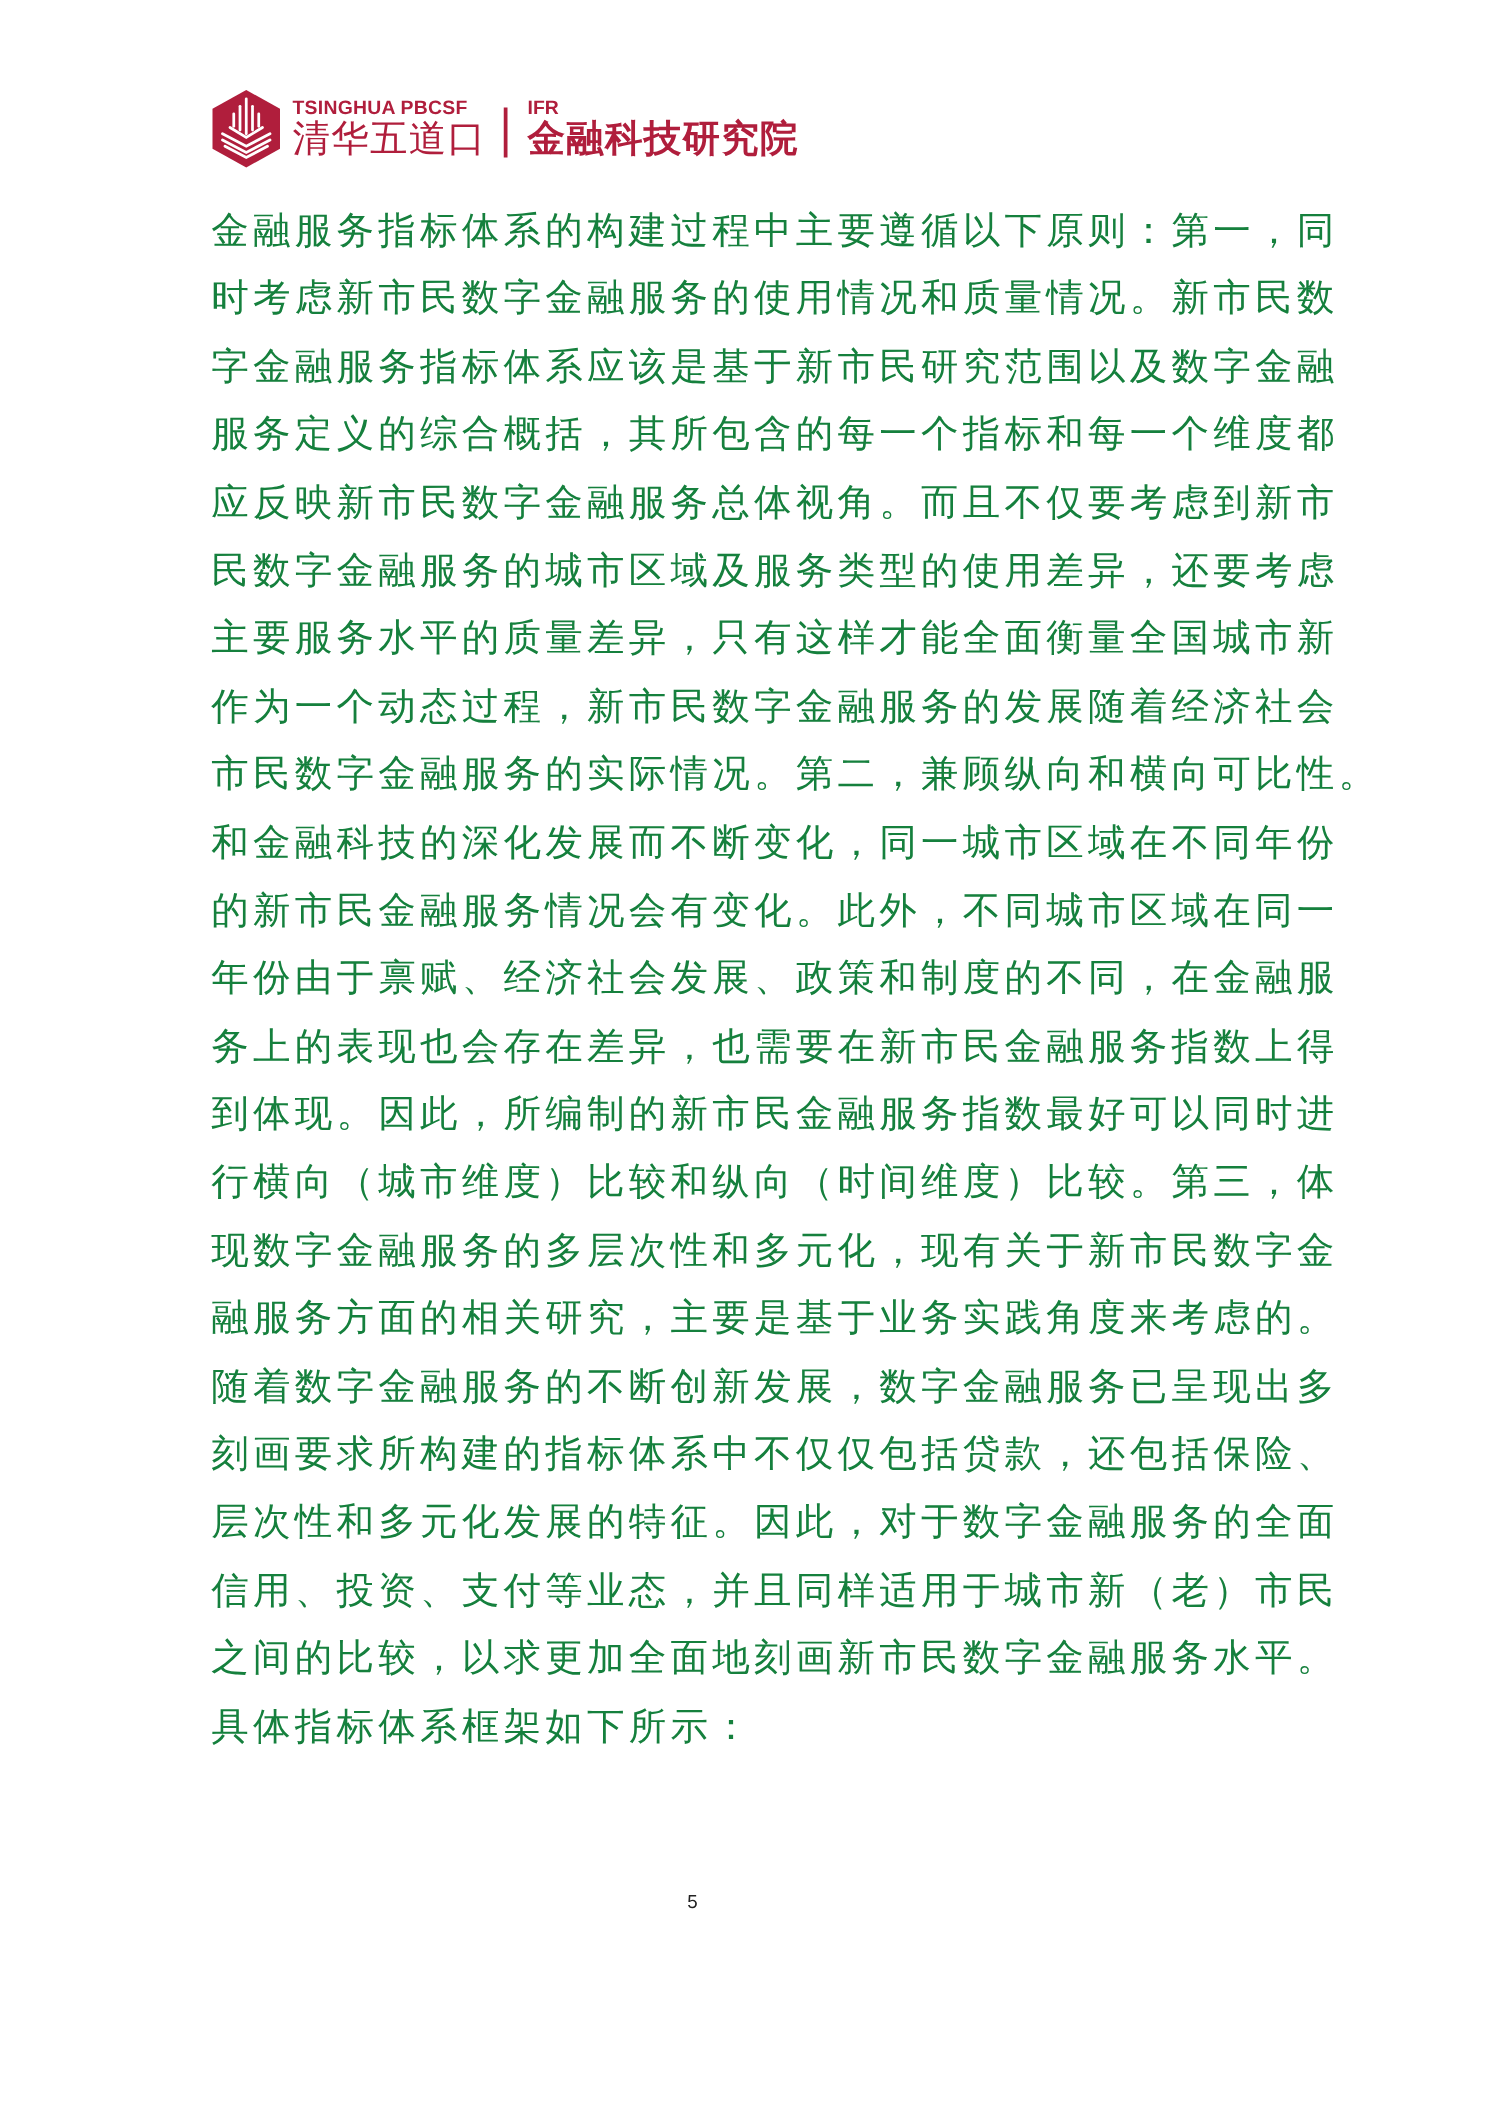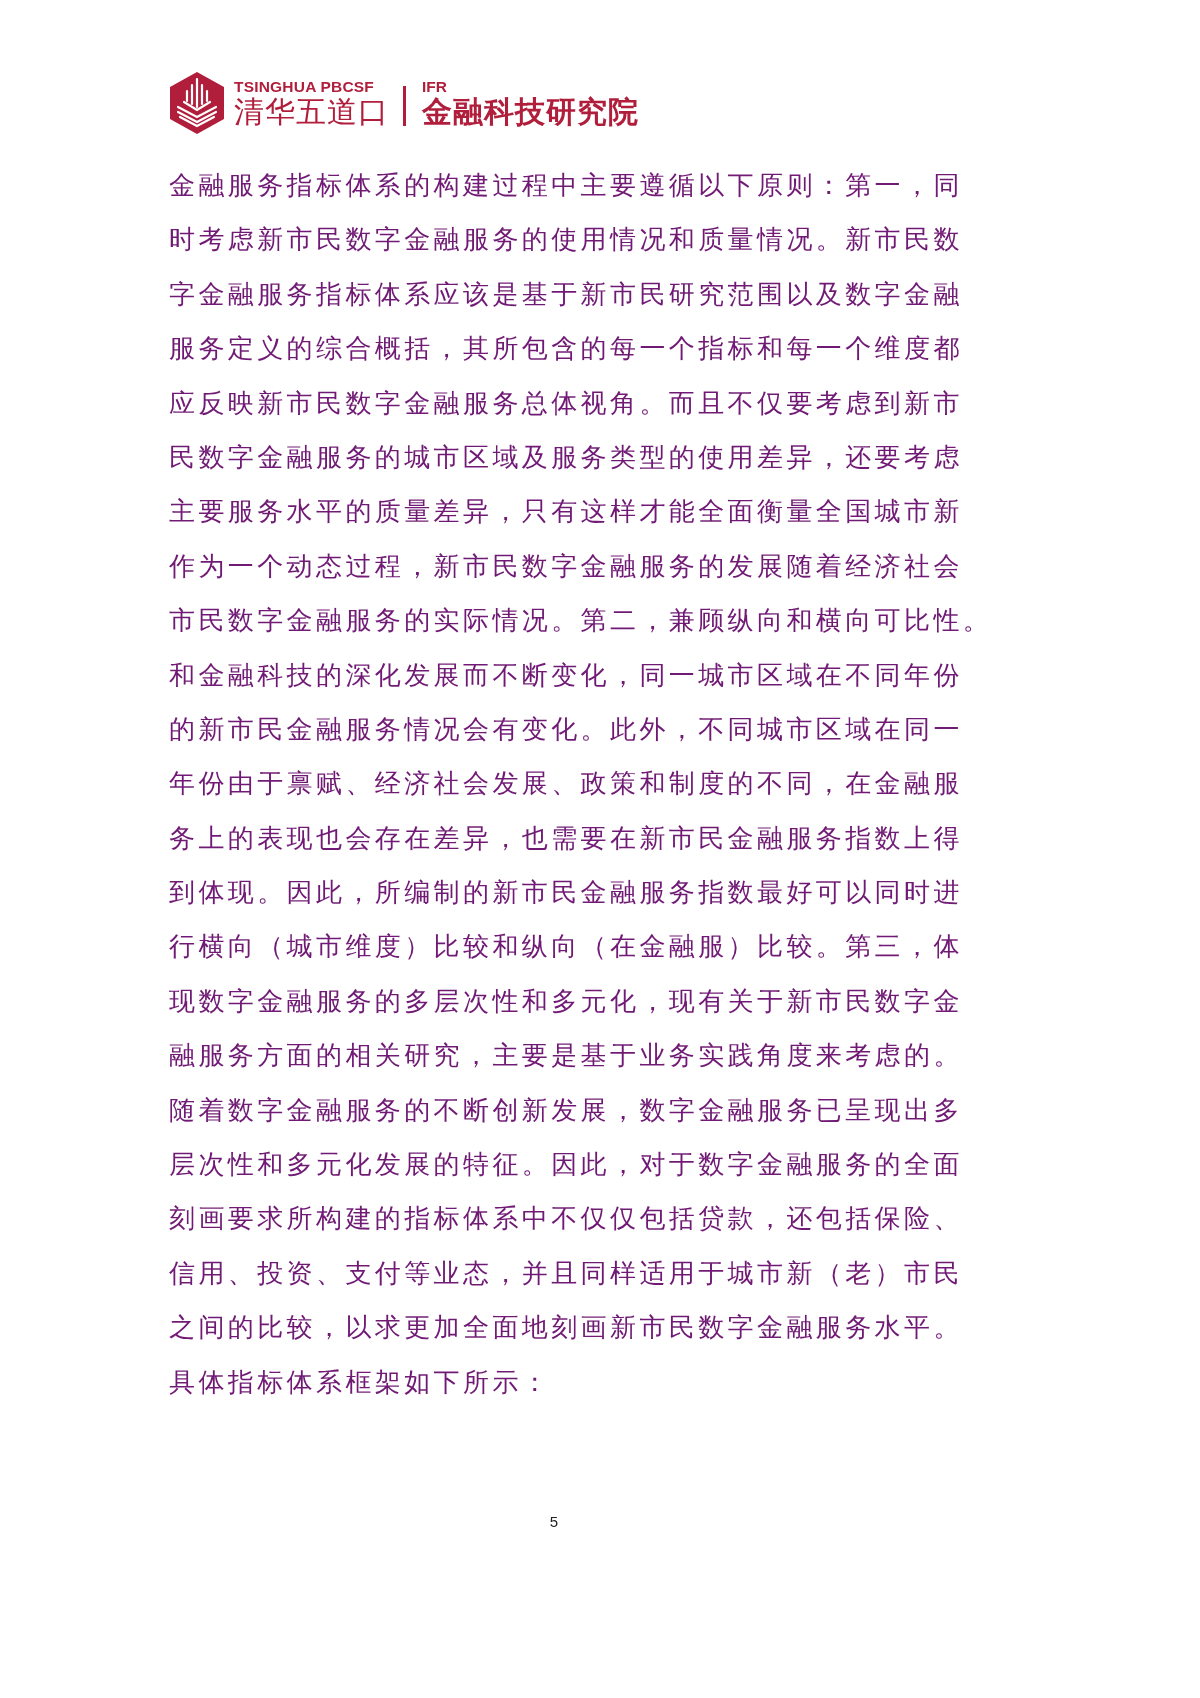--- a/index.html
+++ b/index.html
@@ -6,21 +6,21 @@
   body { width: 1200px; height: 1698px; position: relative; overflow: hidden; font-family: "DejaVu Sans", "Liberation Sans", sans-serif; }
   .header { position: absolute; left: 168px; top: 72px; height: 62px; display: flex; align-items: center; }
   .logo-mark { width: 58px; height: 64px; margin-right: 8px; }
   .brand-block { display: flex; flex-direction: column; justify-content: center; margin-right: 14px; }
   .brand-en { font-family: "Liberation Sans", "DejaVu Sans", sans-serif; font-weight: bold; font-size: 15.5px; color: #b01e3c; letter-spacing: 0.2px; line-height: 17px; }
   .brand-cn { font-weight: normal; font-size: 30px; color: #b01e3c; line-height: 33px; letter-spacing: 1px; }
   .divider { width: 3px; height: 40px; background: #b01e3c; margin: 6px 16px 0 0; }
   .ifr-en { font-family: "Liberation Sans", "DejaVu Sans", sans-serif; font-weight: bold; font-size: 15.5px; color: #b01e3c; line-height: 17px; }
   .ifr-cn { font-weight: bold; font-size: 30px; color: #b01e3c; line-height: 33px; letter-spacing: 1px; text-align: right; }
   .body-text { position: absolute; left: 169px; top: 158px; width: 800px; }
-  .line { font-family: "DejaVu Serif", "Liberation Serif", serif; font-size: 26px; color: #701a75; height: 54.4px; line-height: 54.4px; white-space: nowrap; letter-spacing: 3.4px; }
+  .line { font-family: "DejaVu Serif", "Liberation Serif", serif; font-size: 30px; color: #15803d; height: 54.4px; line-height: 54.4px; white-space: nowrap; letter-spacing: 3.4px; }
   .page-number { position: absolute; left: 0; width: 1108px; top: 1513px; text-align: center; font-family: "Liberation Sans", "DejaVu Sans", sans-serif; font-size: 15px; color: #222; }
 </style>
 </head>
 <body>
 
 <div class="header">
   <svg class="logo-mark" viewBox="0 0 58 64">
     <polygon points="29,1 56,16 56,48 29,63 2,48 2,16" fill="#b01e3c"></polygon>
     <g stroke="#ffffff" stroke-width="2.2" fill="none" stroke-linecap="round">
       <line x1="29" y1="8" x2="29" y2="36"></line>
@@ -53,24 +53,24 @@
   <div class="line">应反映新市民数字金融服务总体视角。而且不仅要考虑到新市</div>
   <div class="line">民数字金融服务的城市区域及服务类型的使用差异，还要考虑</div>
   <div class="line">主要服务水平的质量差异，只有这样才能全面衡量全国城市新</div>
   <div class="line">作为一个动态过程，新市民数字金融服务的发展随着经济社会</div>
   <div class="line">市民数字金融服务的实际情况。第二，兼顾纵向和横向可比性。</div>
   <div class="line">和金融科技的深化发展而不断变化，同一城市区域在不同年份</div>
   <div class="line">的新市民金融服务情况会有变化。此外，不同城市区域在同一</div>
   <div class="line">年份由于禀赋、经济社会发展、政策和制度的不同，在金融服</div>
   <div class="line">务上的表现也会存在差异，也需要在新市民金融服务指数上得</div>
   <div class="line">到体现。因此，所编制的新市民金融服务指数最好可以同时进</div>
-  <div class="line">行横向（城市维度）比较和纵向（在金融服）比较。第三，体</div>
+  <div class="line">行横向（城市维度）比较和纵向（时间维度）比较。第三，体</div>
   <div class="line">现数字金融服务的多层次性和多元化，现有关于新市民数字金</div>
   <div class="line">融服务方面的相关研究，主要是基于业务实践角度来考虑的。</div>
   <div class="line">随着数字金融服务的不断创新发展，数字金融服务已呈现出多</div>
+  <div class="line">刻画要求所构建的指标体系中不仅仅包括贷款，还包括保险、</div>
   <div class="line">层次性和多元化发展的特征。因此，对于数字金融服务的全面</div>
-  <div class="line">刻画要求所构建的指标体系中不仅仅包括贷款，还包括保险、</div>
   <div class="line">信用、投资、支付等业态，并且同样适用于城市新（老）市民</div>
   <div class="line">之间的比较，以求更加全面地刻画新市民数字金融服务水平。</div>
   <div class="line">具体指标体系框架如下所示：</div>
 </div>
 
 <div class="page-number">5</div>
 
 </body></html>

